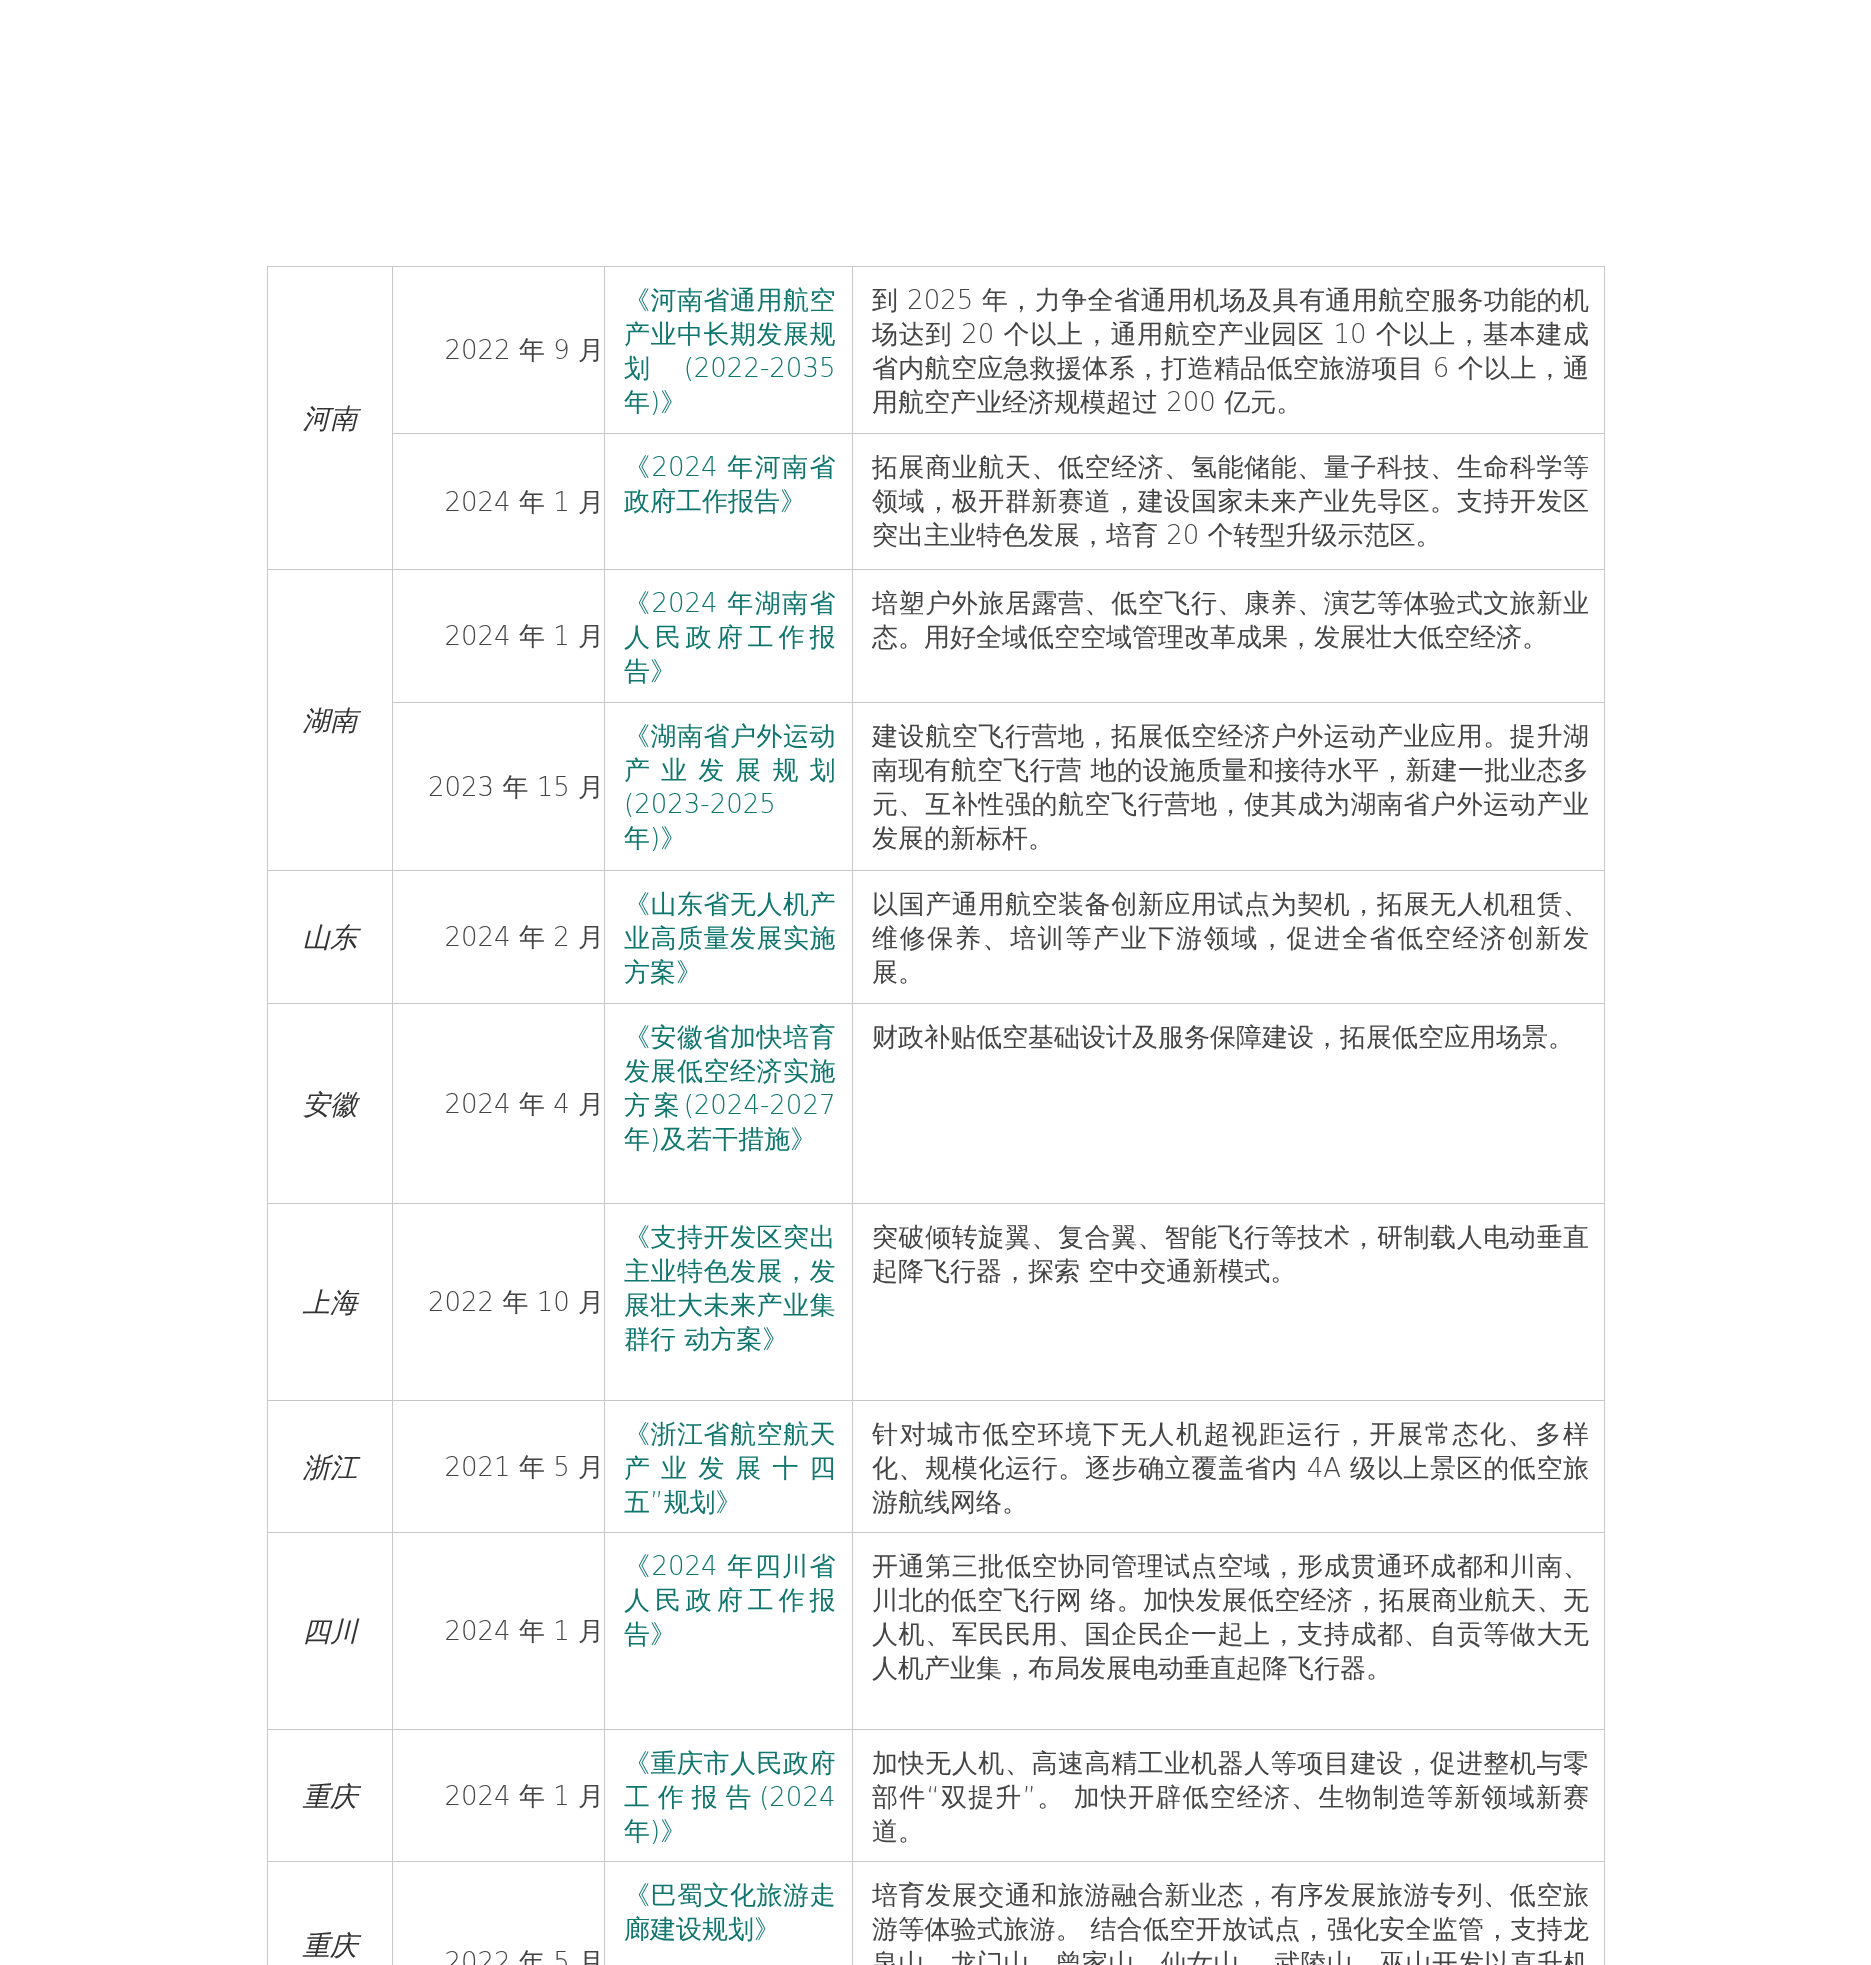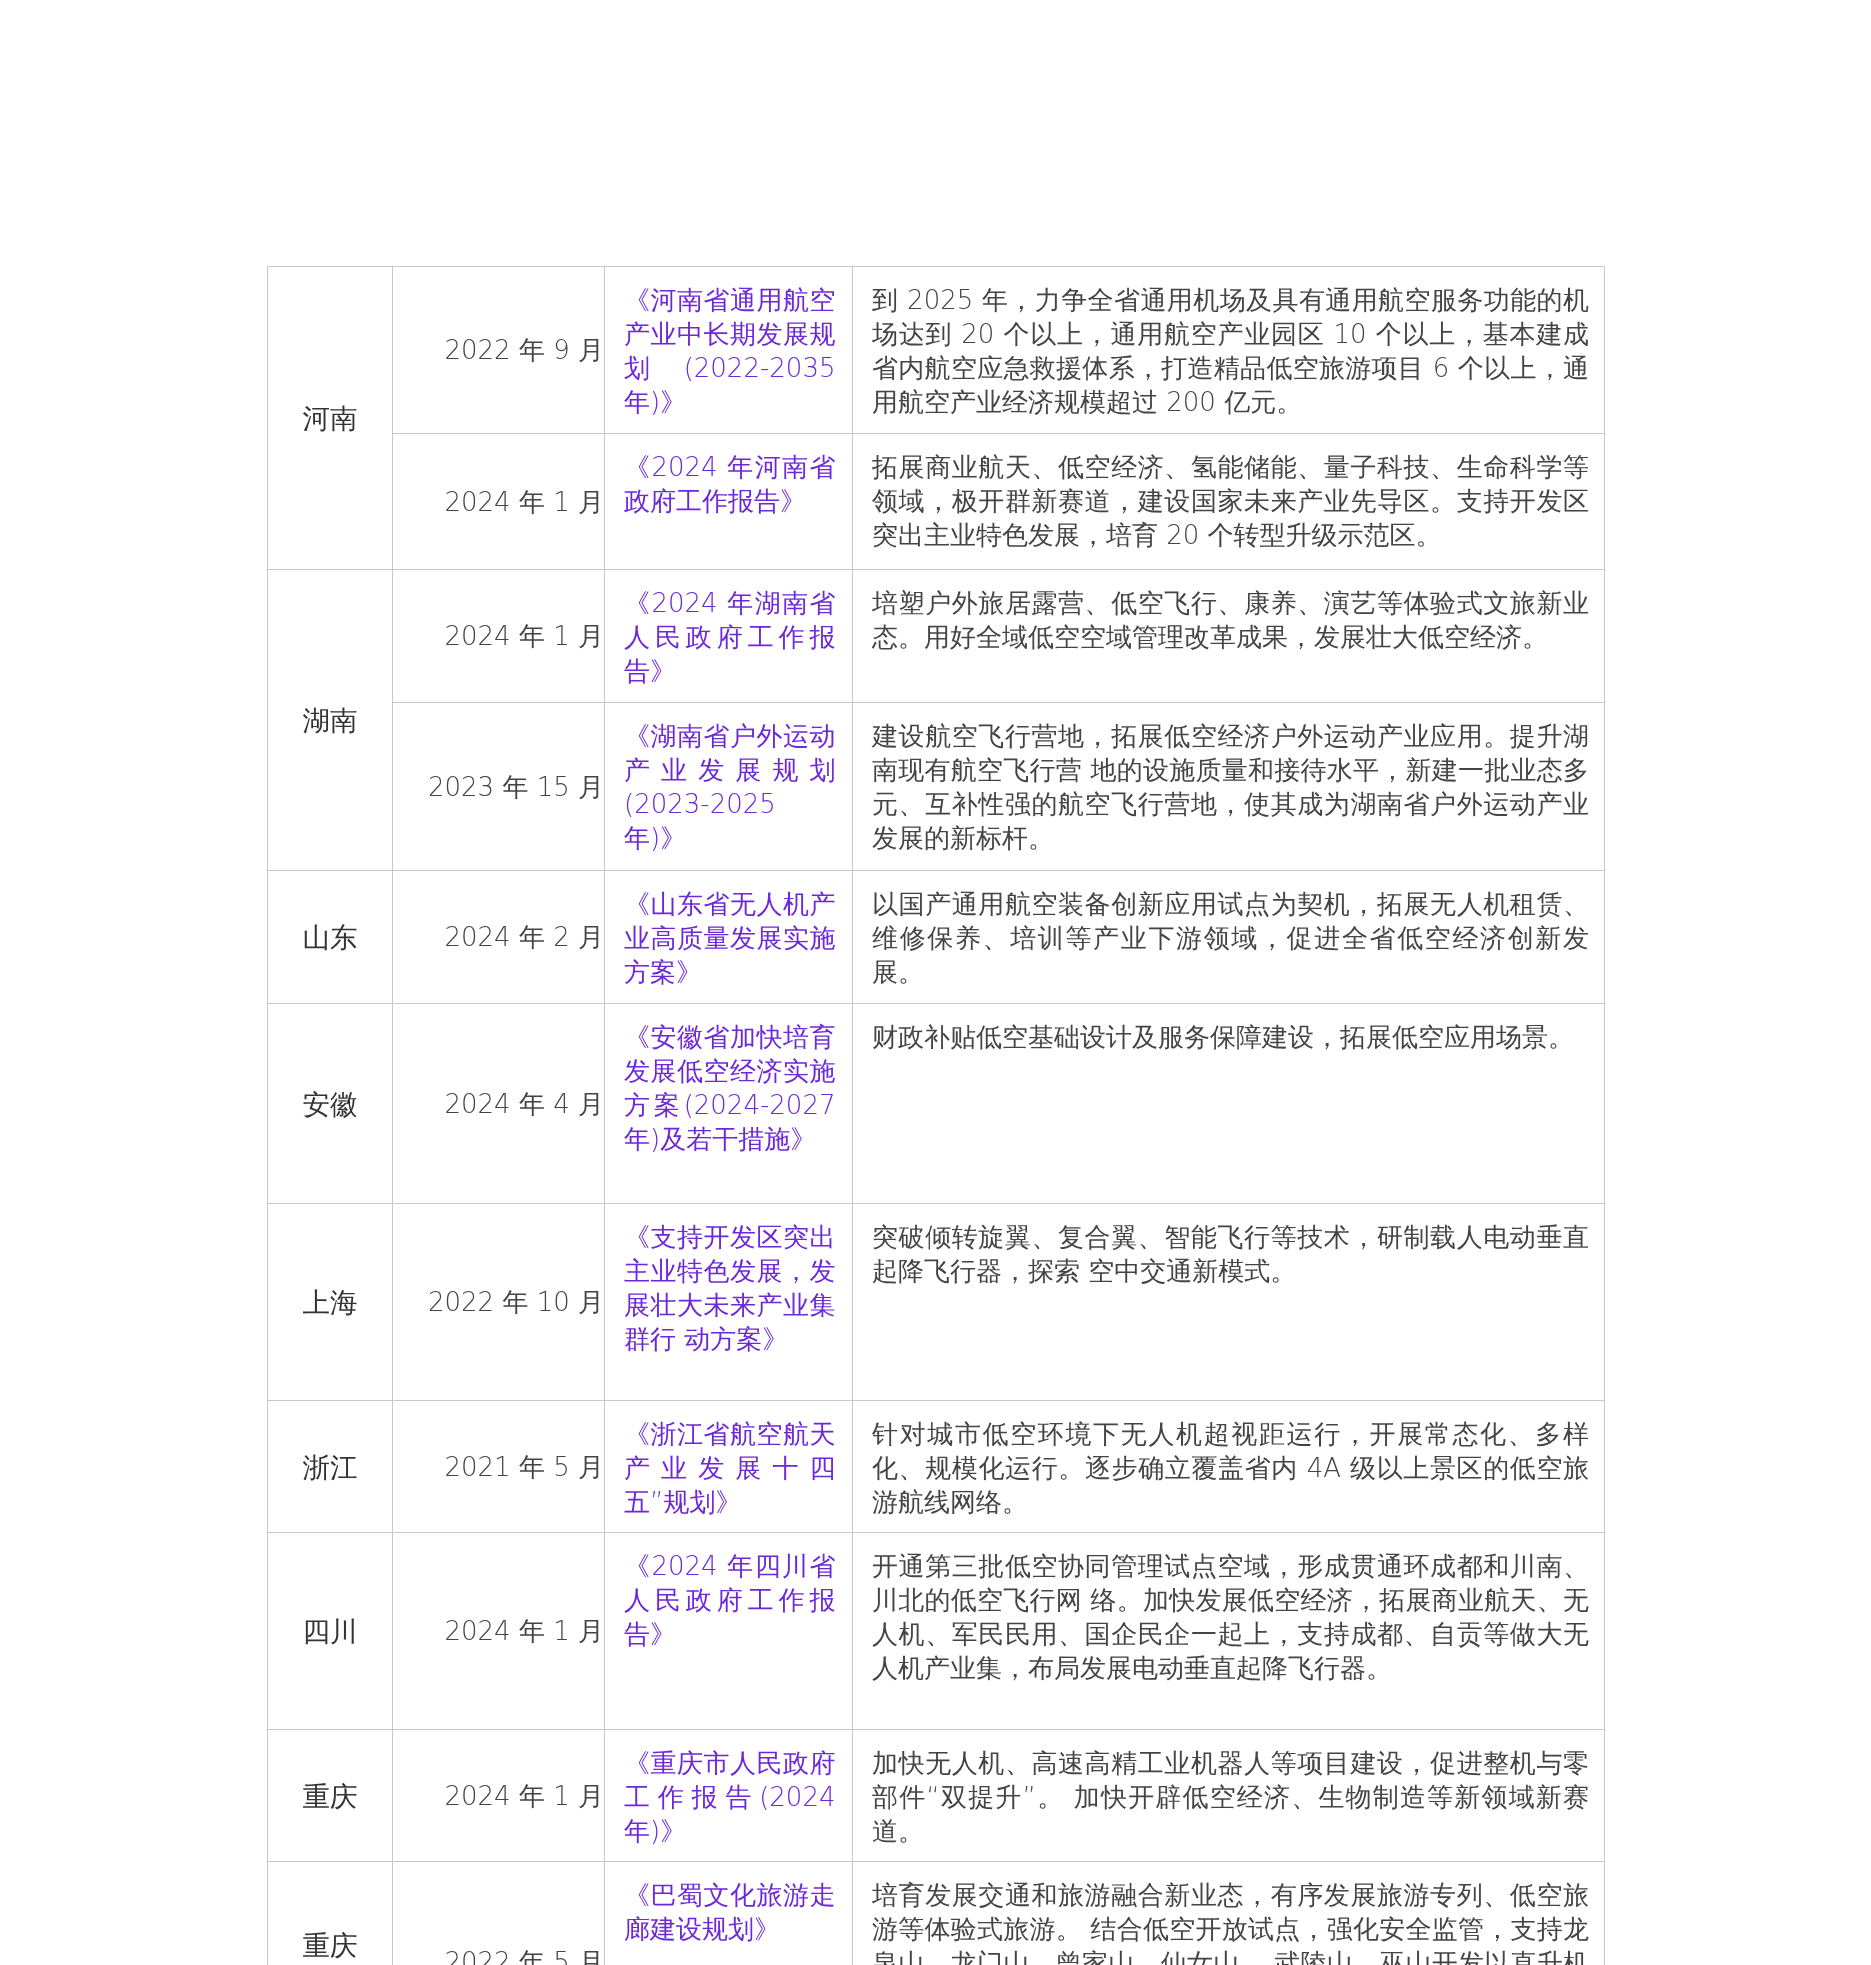--- a/index.html
+++ b/index.html
@@ -27,23 +27,23 @@
   .policy-table col.c3 { width: 248px; }
   .policy-table col.c4 { width: 752px; }
   td.region {
     vertical-align: middle; text-align: center;
     font-size: 27.5px; line-height: 34px; color: #333;
     font-weight: normal;
   }
   td.date {
     vertical-align: middle; text-align: right; color: #444;
   }
-  td.doc { padding: 15.7px 16.5px 7.9px 19px; text-align: justify; text-align-last: left; color: #6d28d9; }
+  td.doc { padding: 15.7px 16.5px 7.9px 19px; text-align: justify; text-align-last: left; color: #0f766e; }
   td.content { padding: 15.7px 15px 7.9px 19px; text-align: justify; text-align-last: left; color: #444; }
-  .region-line { display: block; }
+  .region-line { display: block; font-style: italic; }
 </style>
 </head>
 <body>
 
 <table class="policy-table">
   <colgroup>
     <col class="c1">
       <col class="c2">
       <col class="c3">
       <col class="c4">

